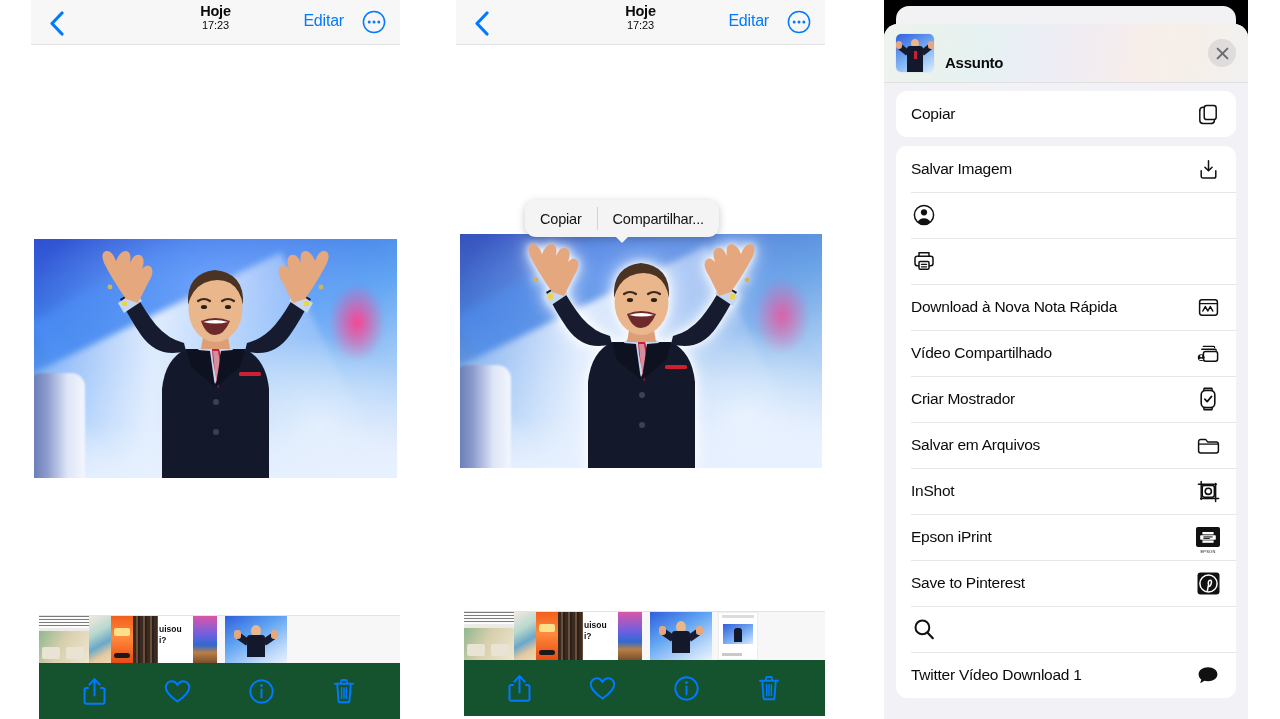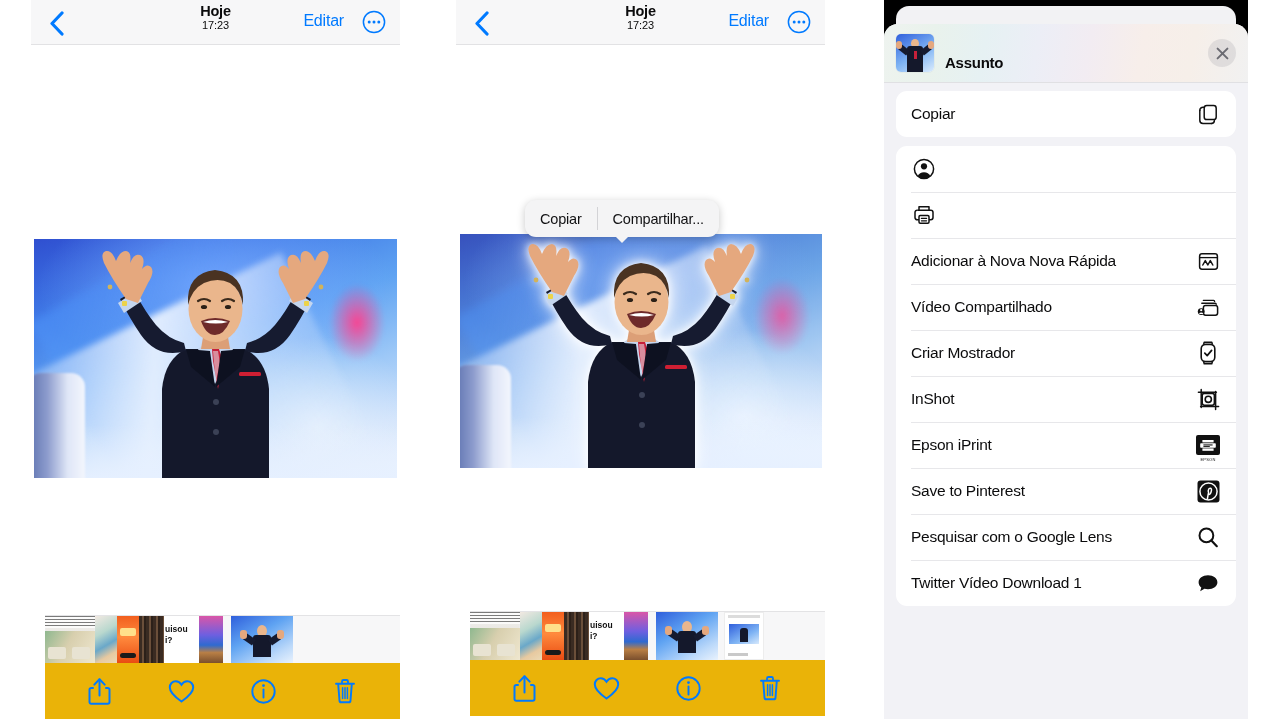--- a/index.html
+++ b/index.html
@@ -186,22 +186,22 @@
     margin-left: -7px;
     width: 0; height: 0;
     border-left: 7px solid transparent;
     border-right: 7px solid transparent;
     border-top: 7px solid #f4f4f5;
   }
 
   
   .bottombar {
     position: absolute;
-    left: 14px; right: 0; bottom: 0;
-    background: #eab308;
+    left: 8px; right: 0; bottom: 0;
+    background: #14532d;
     border-top: 1px solid #e3e3e5;
   }
   .thumbstrip {
     height: 47px;
     display: flex;
     align-items: stretch;
     overflow: hidden;
     background: #f7f7f8;
   }
   .thumb {
@@ -662,20 +662,29 @@
                 <path d="M13.6 19.4 H5 A3.2 3.2 0 0 1 1.8 16.2 V6.4" fill="none" stroke="#111" stroke-width="1.5" stroke-linecap="round"></path>
                 <path d="M1.8 6.4 A3.2 3.2 0 0 1 5 3.2 H6.2" fill="none" stroke="#111" stroke-width="1.5" stroke-linecap="round"></path>
                 <path d="M13.6 19.4 A3 3 0 0 0 16.4 16.6" fill="none" stroke="#111" stroke-width="1.5" stroke-linecap="round"></path>
               </svg>
             </span>
           </div>
         </div>
 
         <div class="group flush">
 
+          <div class="row">
+            <span class="row-label">Salvar Imagem</span>
+            <span class="row-icon">
+              <svg width="21" height="21" viewBox="0 0 21 21">
+                <path d="M10.5 1.8 V11.4 M6.9 8.2 L10.5 11.8 L14.1 8.2" fill="none" stroke="#111" stroke-width="1.5" stroke-linecap="round" stroke-linejoin="round"></path>
+                <path d="M3.2 11.8 V17.2 A1.9 1.9 0 0 0 5.1 19.1 H15.9 A1.9 1.9 0 0 0 17.8 17.2 V11.8" fill="none" stroke="#111" stroke-width="1.5" stroke-linecap="round"></path>
+              </svg>
+            </span>
+          </div>
 
           <div class="row">
             <span class="row-icon">
               <svg width="22" height="22" viewBox="0 0 22 22">
                 <circle cx="11" cy="11" r="9.6" fill="none" stroke="#111" stroke-width="1.5"></circle>
                 <circle cx="11" cy="8.3" r="3.1" fill="#111"></circle>
                 <path d="M4.6 18.2 A7.1 7.1 0 0 1 17.4 18.2 A9.5 9.5 0 0 1 4.6 18.2 Z" fill="#111"></path>
               </svg>
             </span>
           </div>
@@ -686,21 +695,21 @@
                 <path d="M6 6.2 V2.8 H16 V6.2" fill="none" stroke="#111" stroke-width="1.5" stroke-linejoin="round"></path>
                 <path d="M4.2 6.2 H17.8 A2.2 2.2 0 0 1 20 8.4 V13.6 A2.2 2.2 0 0 1 17.8 15.8 H16" fill="none" stroke="#111" stroke-width="1.5"></path>
                 <path d="M6 15.8 H4.2 A2.2 2.2 0 0 1 2 13.6 V8.4 A2.2 2.2 0 0 1 4.2 6.2" fill="none" stroke="#111" stroke-width="1.5"></path>
                 <rect x="6" y="11.6" width="10" height="7.6" rx="1.2" fill="none" stroke="#111" stroke-width="1.5"></rect>
                 <path d="M8.4 14.4 H13.6 M8.4 16.8 H13.6" fill="none" stroke="#111" stroke-width="1.2" stroke-linecap="round"></path>
               </svg>
             </span>
           </div>
 
           <div class="row">
-            <span class="row-label">Adicionar à Nova Nova Rápida</span>
+            <span class="row-label">Download à Nova Nota Rápida</span>
             <span class="row-icon">
               <svg width="21" height="19" viewBox="0 0 21 19">
                 <rect x="1.6" y="1.8" width="17.8" height="15.4" rx="2.4" fill="none" stroke="#111" stroke-width="1.5"></rect>
                 <path d="M1.8 5.6 H19.2" fill="none" stroke="#111" stroke-width="1.3"></path>
                 <path d="M4.8 13 L7.3 8.6 L9.8 13 L12.3 8.6 L14.8 13" fill="none" stroke="#111" stroke-width="1.5" stroke-linecap="round" stroke-linejoin="round"></path>
               </svg>
             </span>
           </div>
 
           <div class="row">
@@ -722,20 +731,29 @@
             <span class="row-icon">
               <svg width="18" height="24" viewBox="0 0 18 24">
                 <path d="M4.6 3.6 L5.2 1.2 H12.8 L13.4 3.6" fill="none" stroke="#111" stroke-width="1.5" stroke-linejoin="round"></path>
                 <path d="M4.6 20.4 L5.2 22.8 H12.8 L13.4 20.4" fill="none" stroke="#111" stroke-width="1.5" stroke-linejoin="round"></path>
                 <rect x="2.2" y="3.4" width="13.6" height="17.2" rx="4.4" fill="none" stroke="#111" stroke-width="1.6"></rect>
                 <path d="M5.8 12.2 L8.2 14.6 L12.6 9.4" fill="none" stroke="#111" stroke-width="1.7" stroke-linecap="round" stroke-linejoin="round"></path>
               </svg>
             </span>
           </div>
 
+          <div class="row">
+            <span class="row-label">Salvar em Arquivos</span>
+            <span class="row-icon">
+              <svg width="23" height="19" viewBox="0 0 23 19">
+                <path d="M1.6 5.6 A2.2 2.2 0 0 1 3.8 3.4 H8.6 L10.6 5.9 H19.2 A2.2 2.2 0 0 1 21.4 8.1 V14.8 A2.2 2.2 0 0 1 19.2 17 H3.8 A2.2 2.2 0 0 1 1.6 14.8 Z" fill="none" stroke="#111" stroke-width="1.5" stroke-linejoin="round"></path>
+                <path d="M1.7 8.1 H21.3" fill="none" stroke="#111" stroke-width="1.3"></path>
+              </svg>
+            </span>
+          </div>
 
           <div class="row">
             <span class="row-label">InShot</span>
             <span class="row-icon">
               <svg width="23" height="23" viewBox="0 0 23 23">
                 <path d="M4.2 1.4 V19.4 M1.4 4.2 H19.4 M18.6 3.6 V21.6 M3.6 18.6 H21.6" fill="none" stroke="#111" stroke-width="1.5" stroke-linecap="round"></path>
                 <rect x="5.2" y="5.4" width="12.2" height="11.8" rx="2.2" fill="none" stroke="#111" stroke-width="1.6"></rect>
                 <circle cx="11.3" cy="11.3" r="3.1" fill="none" stroke="#111" stroke-width="1.6"></circle>
               </svg>
             </span>
@@ -763,21 +781,20 @@
             <span class="row-icon">
               <svg width="23" height="23" viewBox="0 0 23 23">
                 <rect x="0.5" y="0.5" width="22" height="22" rx="3" fill="#111"></rect>
                 <circle cx="11.5" cy="11.5" r="8.6" fill="none" stroke="#fff" stroke-width="1.5"></circle>
                 <path d="M10.4 18.8 Q11 15.2 11.6 12.4 Q11.1 11.5 11.3 10.3 Q11.7 8.1 13.3 8.3 Q14.8 8.5 14.4 10.6 Q14 12.9 13.2 13.9 Q12.6 14.7 11.8 14.2" fill="none" stroke="#fff" stroke-width="1.5" stroke-linecap="round" stroke-linejoin="round"></path>
               </svg>
             </span>
           </div>
 
           <div class="row">
-            <span class="row-label">Pesquisar com o Google Lens</span>
             <span class="row-icon">
               <svg width="22" height="22" viewBox="0 0 22 22">
                 <circle cx="9.4" cy="9.4" r="6.9" fill="none" stroke="#111" stroke-width="2"></circle>
                 <path d="M14.4 14.6 L19.8 20.2" fill="none" stroke="#111" stroke-width="2.2" stroke-linecap="round"></path>
               </svg>
             </span>
           </div>
 
           <div class="row">
             <span class="row-label">Twitter Vídeo Download 1</span>

